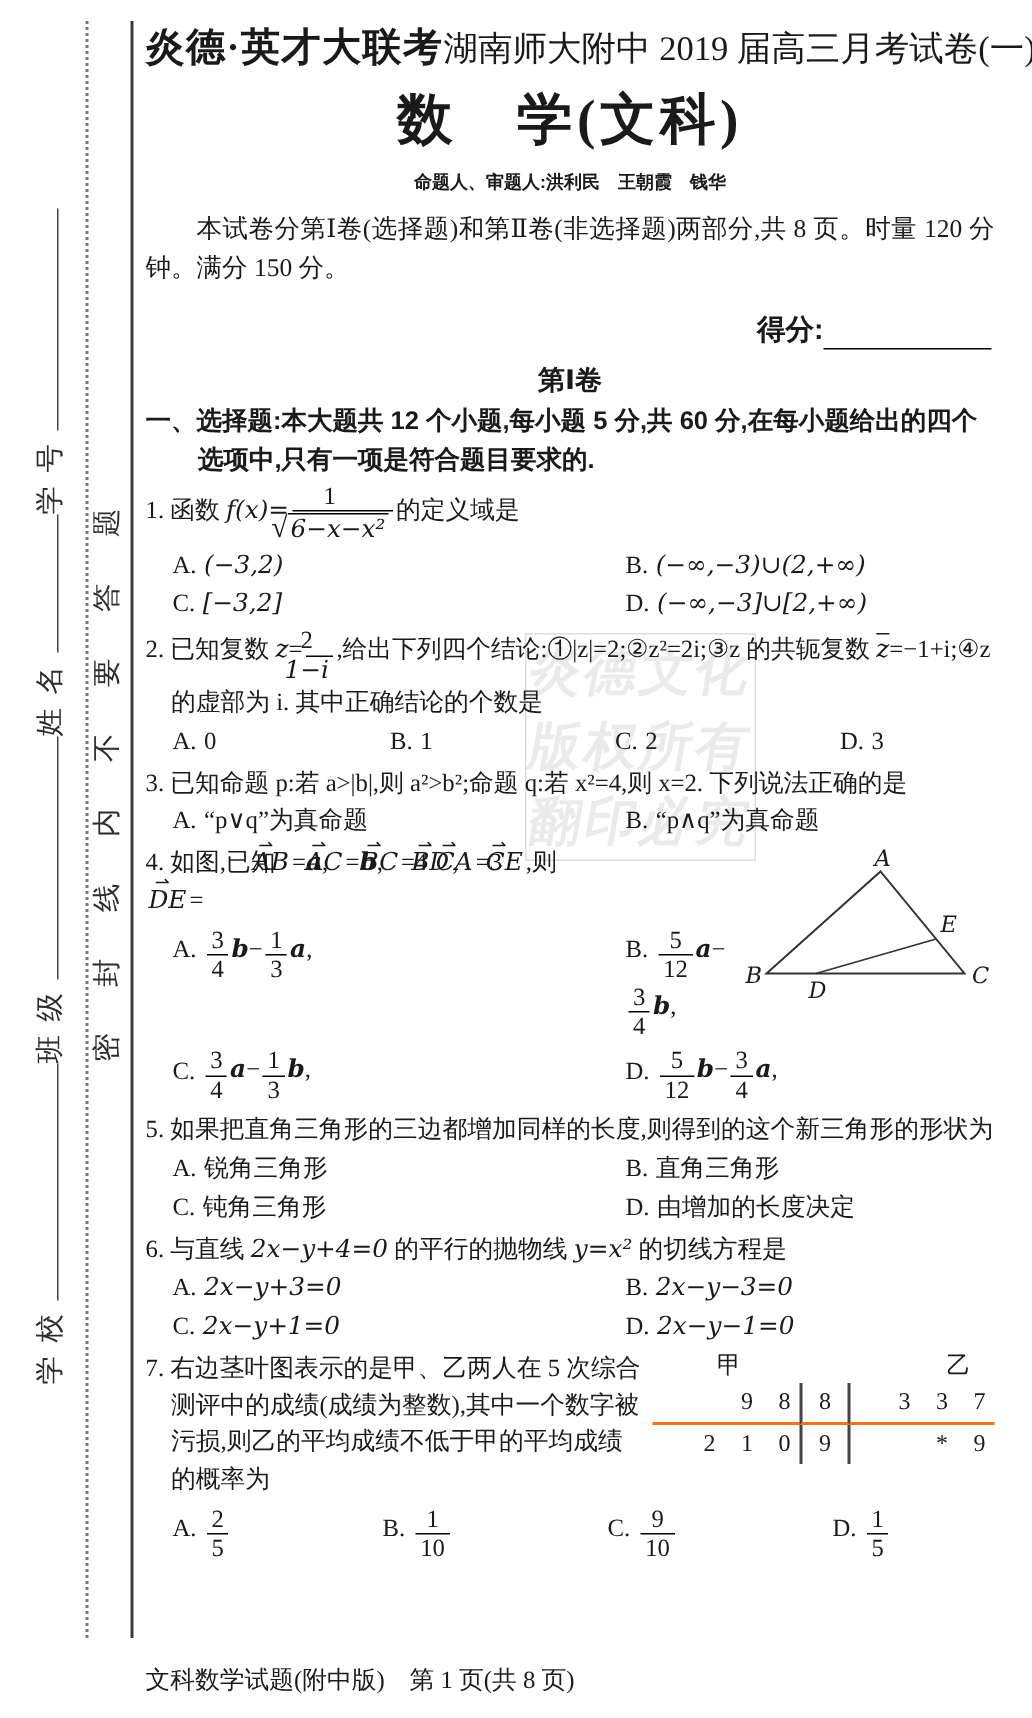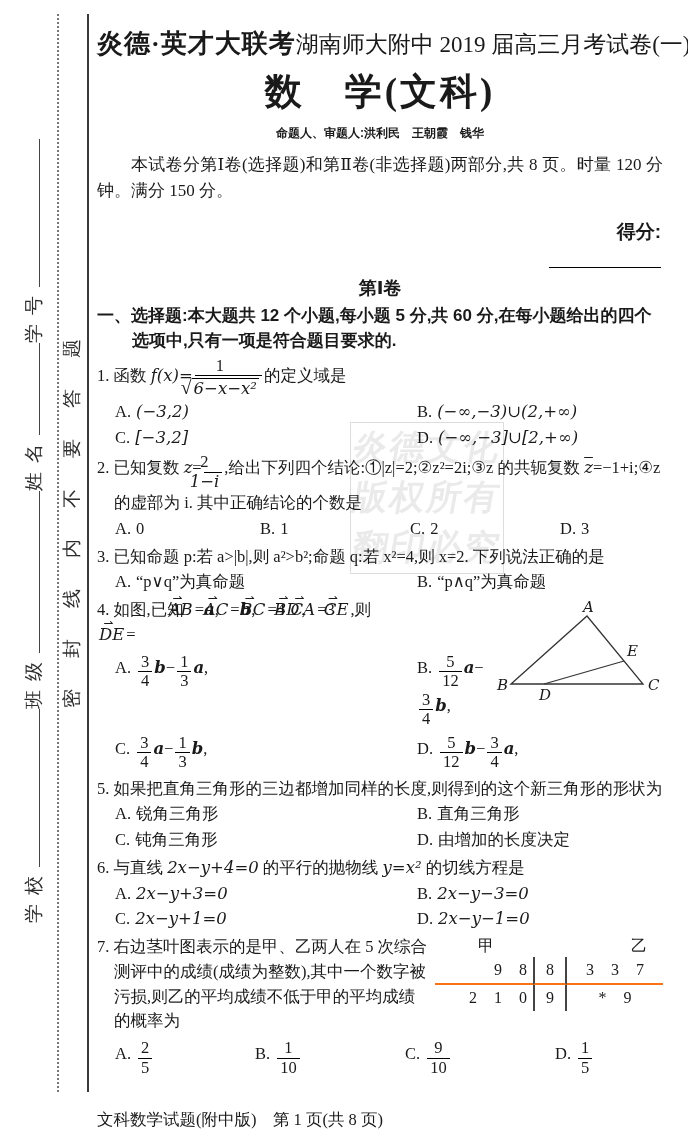--- a/index.html
+++ b/index.html
@@ -24,27 +24,27 @@
   .b1{width:158px;}.b2{width:162px;}.b3{width:92px;}.b4{width:148px;}
   
   .watermark{
     position:absolute;left:350px;top:422px;width:152px;height:150px;
     border:1px solid #ddd;z-index:1;display:flex;flex-direction:column;justify-content:space-around;
     text-align:center;pointer-events:none;
   }
   .wm-line{font-size:35px;line-height:44px;color:#000;opacity:0.08;transform:skewX(-10deg);letter-spacing:2px;font-weight:bold;}
   
   .content{position:absolute;left:97px;top:12px;width:566px;z-index:2;font-size:16.5px;}
-  .hdr-line{text-align:center;white-space:nowrap;font-size:23px;margin-top:14px;}
+  .hdr-line{text-align:center;white-space:nowrap;font-size:23px;margin-top:2px;}
   .brand{font-weight:bold;font-size:26px;letter-spacing:1px;}
   .main-title{text-align:center;font-size:37px;font-weight:bold;letter-spacing:3px;margin:6px 0 2px;}
   .authors{text-align:center;font-family:"Liberation Sans","DejaVu Sans",sans-serif;font-weight:bold;font-size:12px;margin:8px 0 4px;}
   .intro{font-size:17px;line-height:1.5;text-align:justify;text-indent:2em;margin:10px 0 4px;}
   .score-row{display:flex;justify-content:flex-end;align-items:flex-end;margin:16px 2px 2px 0;
-    font-family:"Liberation Sans","DejaVu Sans",sans-serif;font-weight:bold;font-size:19px;flex-direction:column;}
+    font-family:"Liberation Sans","DejaVu Sans",sans-serif;font-weight:bold;font-size:19px;}
   .score-blank{width:112px;border-bottom:1.6px solid #000;height:1.15em;}
   .part-title{text-align:center;font-size:18px;font-weight:bold;font-family:"Liberation Sans","DejaVu Sans",sans-serif;margin:8px 0 3px;}
   .sec-head{font-family:"Liberation Sans","DejaVu Sans",sans-serif;font-weight:bold;font-size:17px;
     line-height:1.5;padding-left:35px;text-indent:-35px;margin-bottom:2px;}
   
   .q{margin:3px 0;}
   .qstem{padding-left:17px;text-indent:-17px;line-height:1.5;}
   .opts2{display:grid;grid-template-columns:302px 1fr;padding-left:18px;margin:1px 0;line-height:1.5;}
   .opts4{display:grid;grid-template-columns:145px 150px 150px 1fr;padding-left:18px;margin:1px 0;line-height:1.5;}
   .optfr{margin:5px 0;}
@@ -62,21 +62,21 @@
   .rad{border-top:1.2px solid #000;padding:0 2px;}
   
   .sl{float:right;width:228px;margin:0 0 4px 8px;font-size:16px;}
   .sl-labels{display:flex;line-height:22px;}
   .sl-labels .gl{width:102px;text-align:center;}
   .sl-labels .yl{flex:1;text-align:right;padding-right:16px;}
   .sl-grid{display:grid;grid-template-columns:98px 34px 1fr;}
   .sl-cell{padding:1px 6px;line-height:24px;}
   .sl-cell.l{text-align:right;word-spacing:13px;}
   .sl-cell.s{text-align:center;border-left:2px solid #444;border-right:2px solid #444;}
-  .sl-cell.r{text-align:center;word-spacing:13px;}
+  .sl-cell.r{text-align:right;word-spacing:13px;}
   .sl-cell.hb{border-bottom:2px solid #f97316;}
   
   .fig4{float:right;margin:2px 0 2px 6px;}
   .fig4 text{font-size:15px;font-style:italic;font-family:"DejaVu Serif",serif;fill:#1a1a1a;}
   
   .footer{position:absolute;left:97px;width:566px;bottom:14px;text-align:left;font-size:16.5px;z-index:2;}
 </style>
 </head>
 <body>
 

